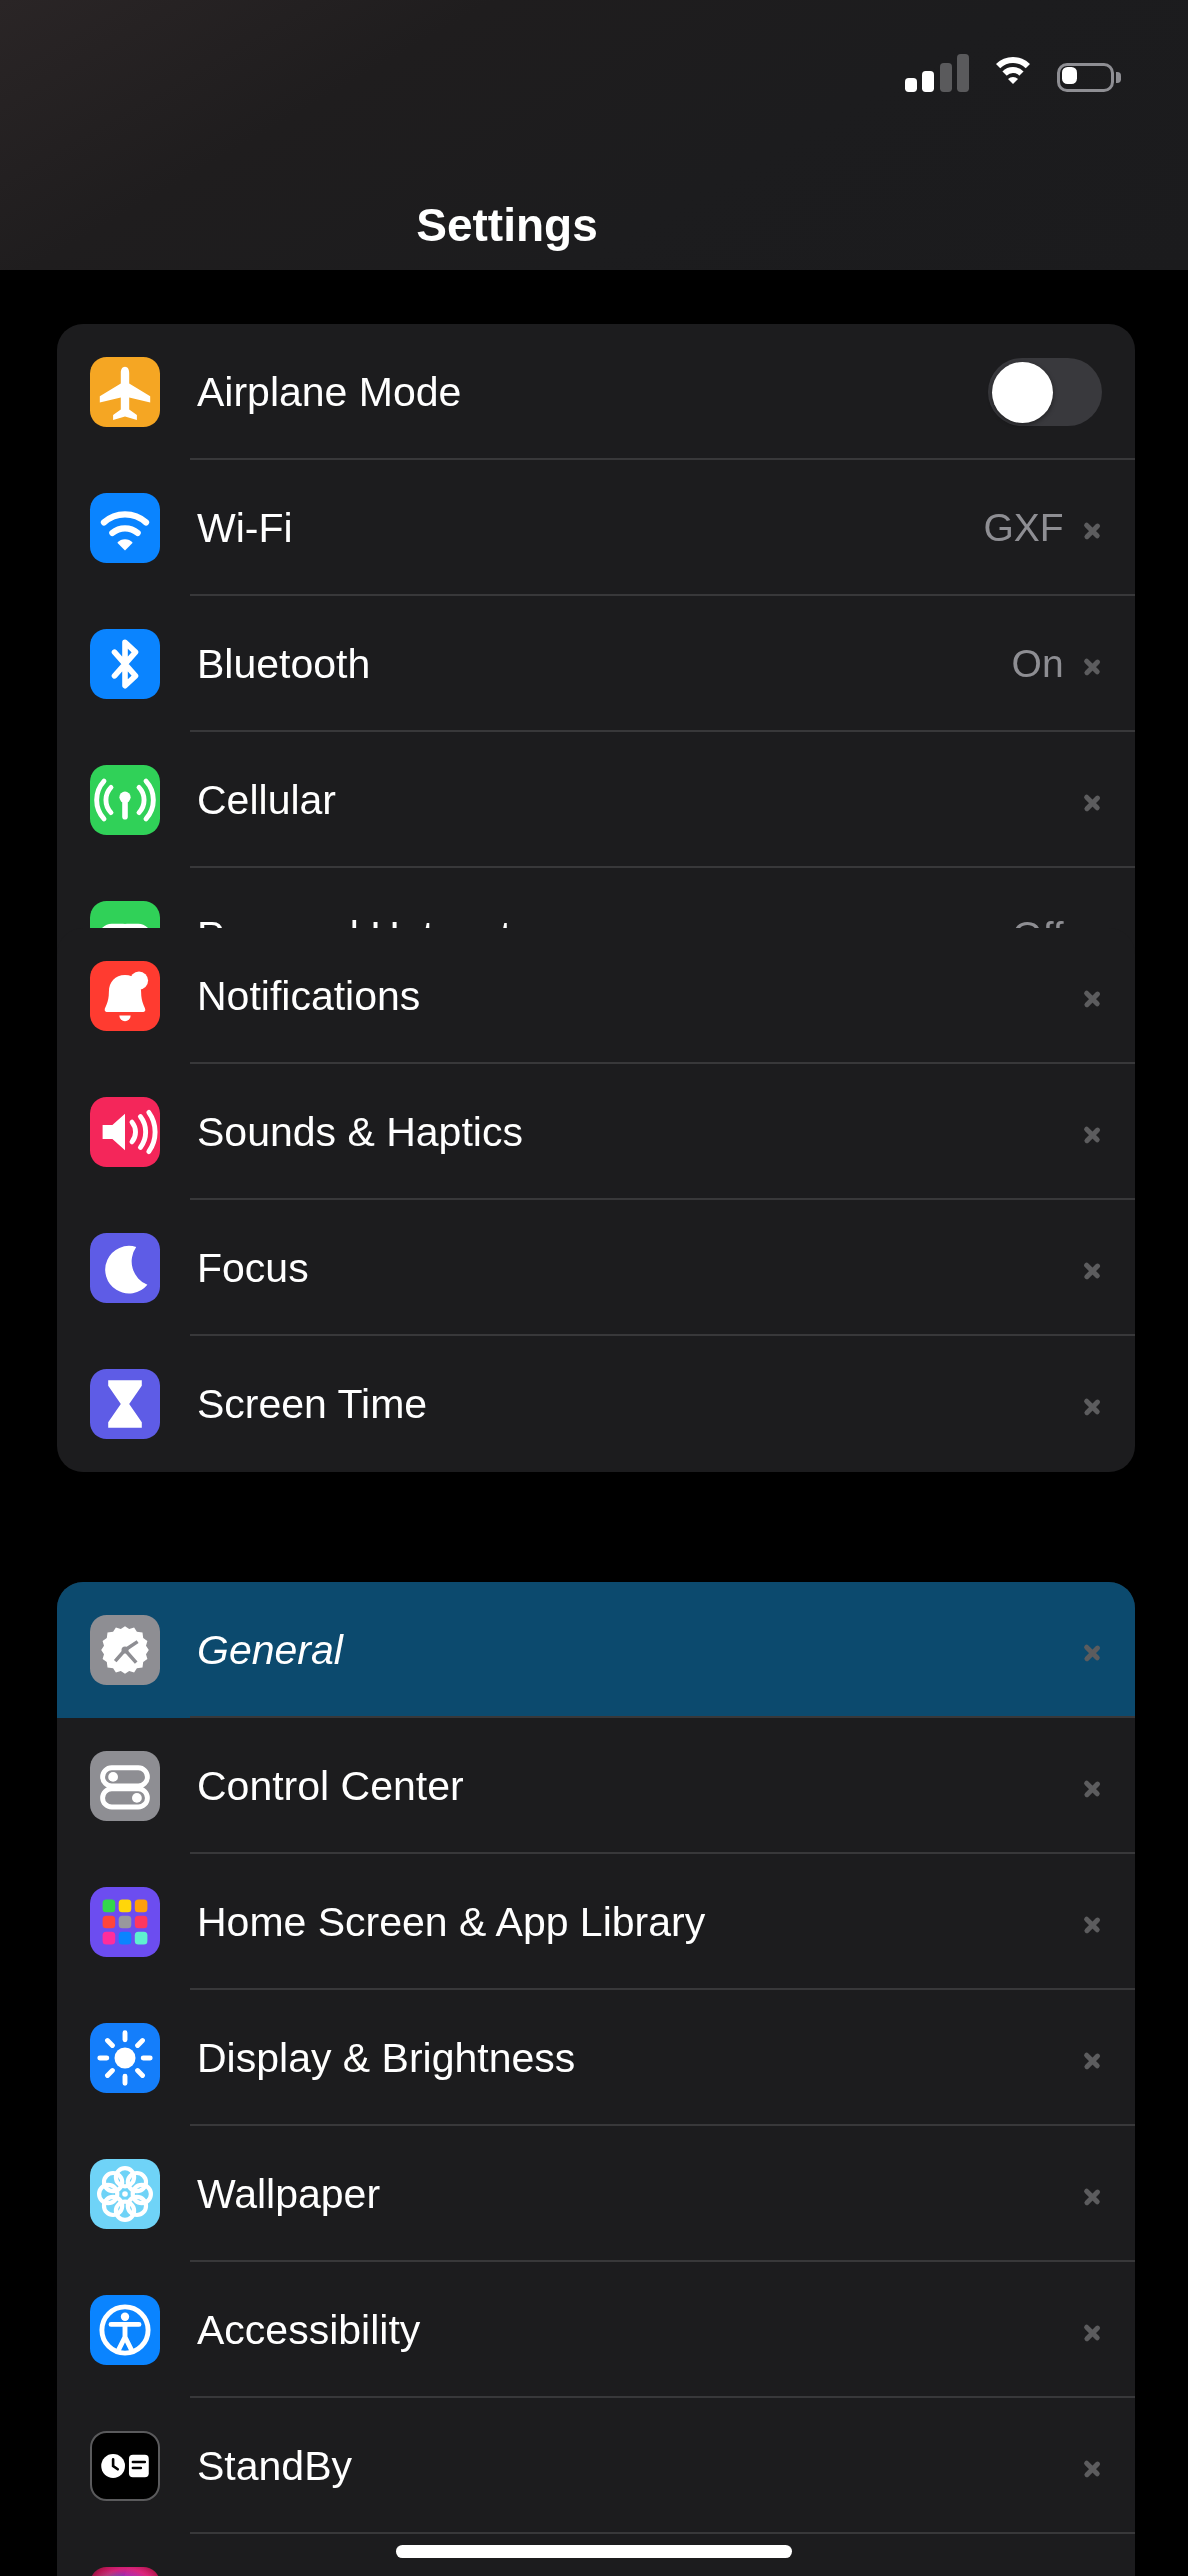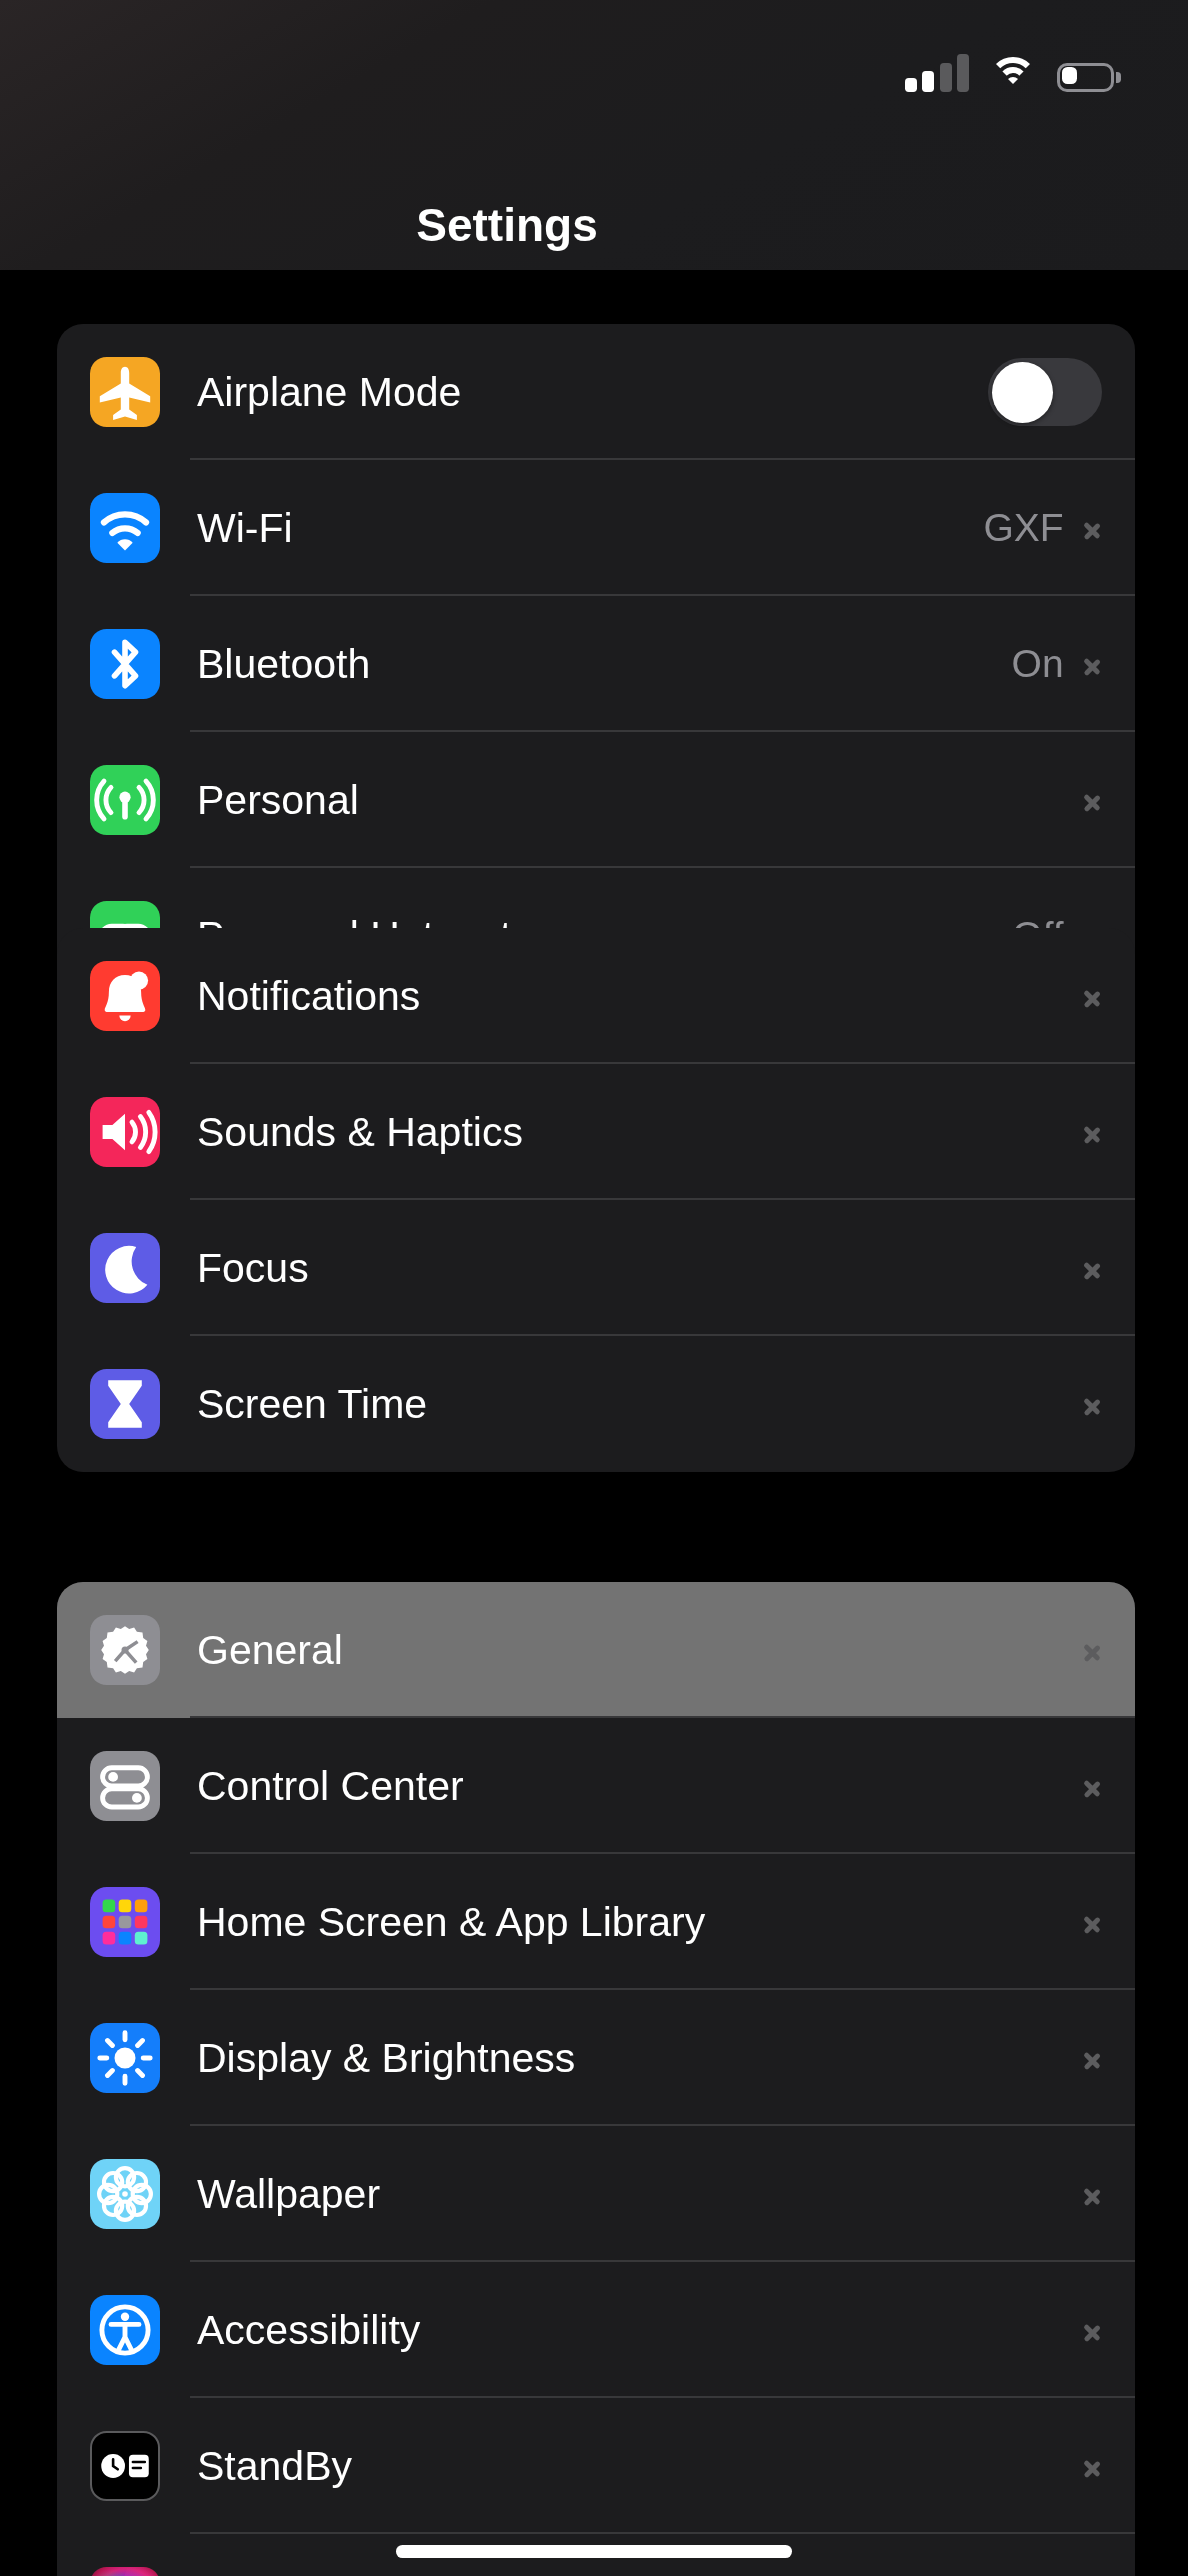--- a/index.html
+++ b/index.html
@@ -53,21 +53,21 @@
 
   
   .card {
     position:absolute; left:57px; width:1078px;
     background:#1c1c1e; border-radius:26px; overflow:hidden;margin-top:16px;
   }
   .row {
     position:relative; display:flex; align-items:center;
     height:136px; padding-left:33px; padding-right:33px;
   }
-  .row.highlight { background:#737373; }
+  .row.highlight { background:#0c4a6e;font-style:italic; }
   .row .sep {
     position:absolute; left:133px; right:0; bottom:0; height:1.8px; background:#38383a;
   }
   .row:last-child .sep { display:none; }
 
   .icon-tile {
     width:70px; height:70px; border-radius:16.6px; flex:0 0 70px;
     display:flex; align-items:center; justify-content:center;
     position:relative; overflow:hidden;
   }
@@ -209,21 +209,21 @@
               <g fill="none" stroke="#fff" stroke-width="7" stroke-linecap="round">
                 <path d="M30 32a26 26 0 0 0 0 36"></path>
                 <path d="M70 32a26 26 0 0 1 0 36"></path>
                 <path d="M20 23a40 40 0 0 0 0 54"></path>
                 <path d="M80 23a40 40 0 0 1 0 54"></path>
               </g>
               <circle cx="50" cy="46" r="8" fill="#fff"></circle>
               <rect x="46" y="46" width="8" height="32" rx="4" fill="#fff"></rect>
             </svg>
           </div>
-          <div class="label">Personal</div>
+          <div class="label">Cellular</div>
           <div class="chev"></div>
           <div class="sep"></div>
         </div>
         <div class="row">
           <div class="icon-tile tile-hotspot">
             <svg class="g" width="70" height="70" viewBox="0 0 100 100">
               <g fill="none" stroke="#fff" stroke-width="7">
                 <rect x="16" y="36" width="46" height="30" rx="15"></rect>
                 <rect x="38" y="36" width="46" height="30" rx="15"></rect>
               </g>

